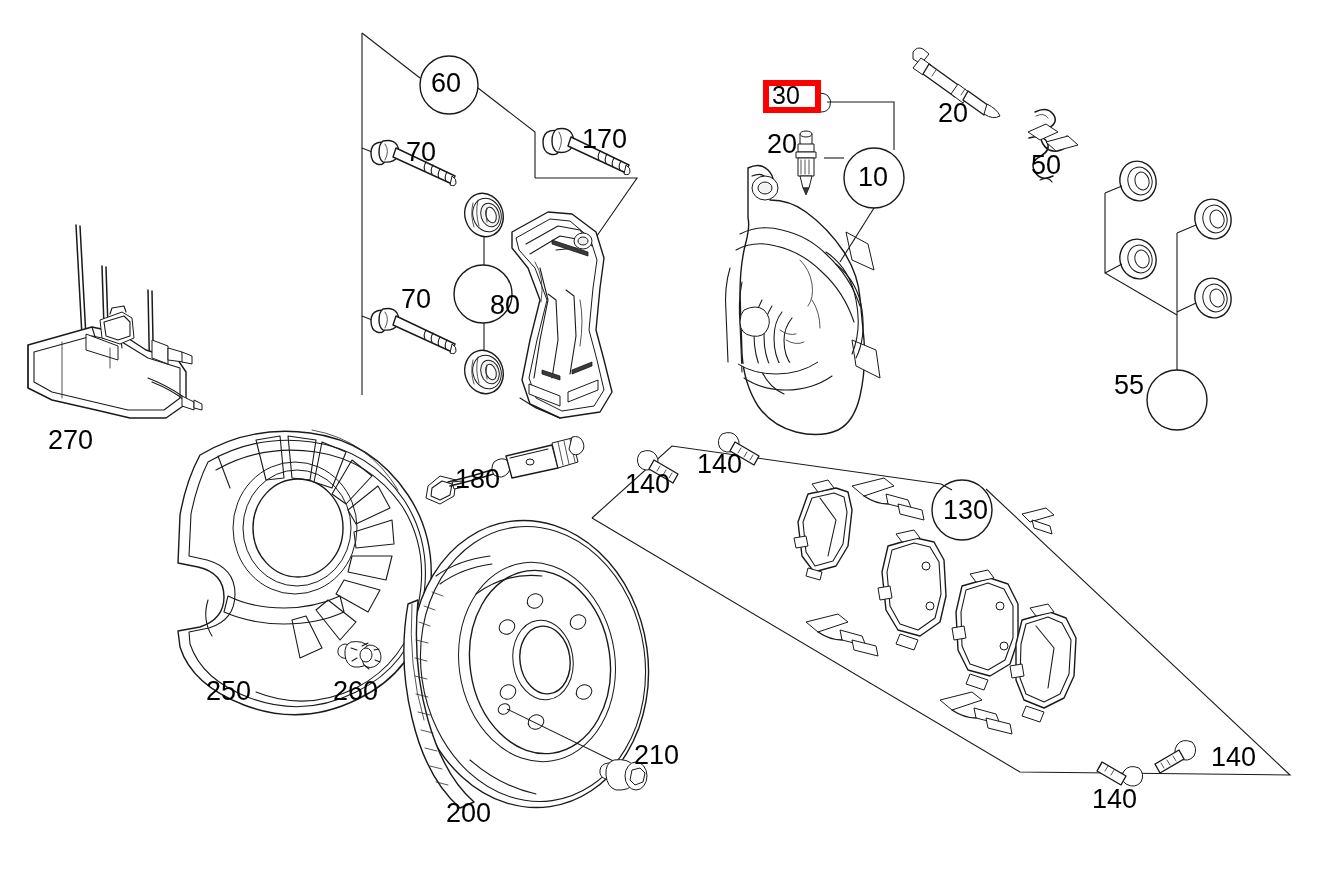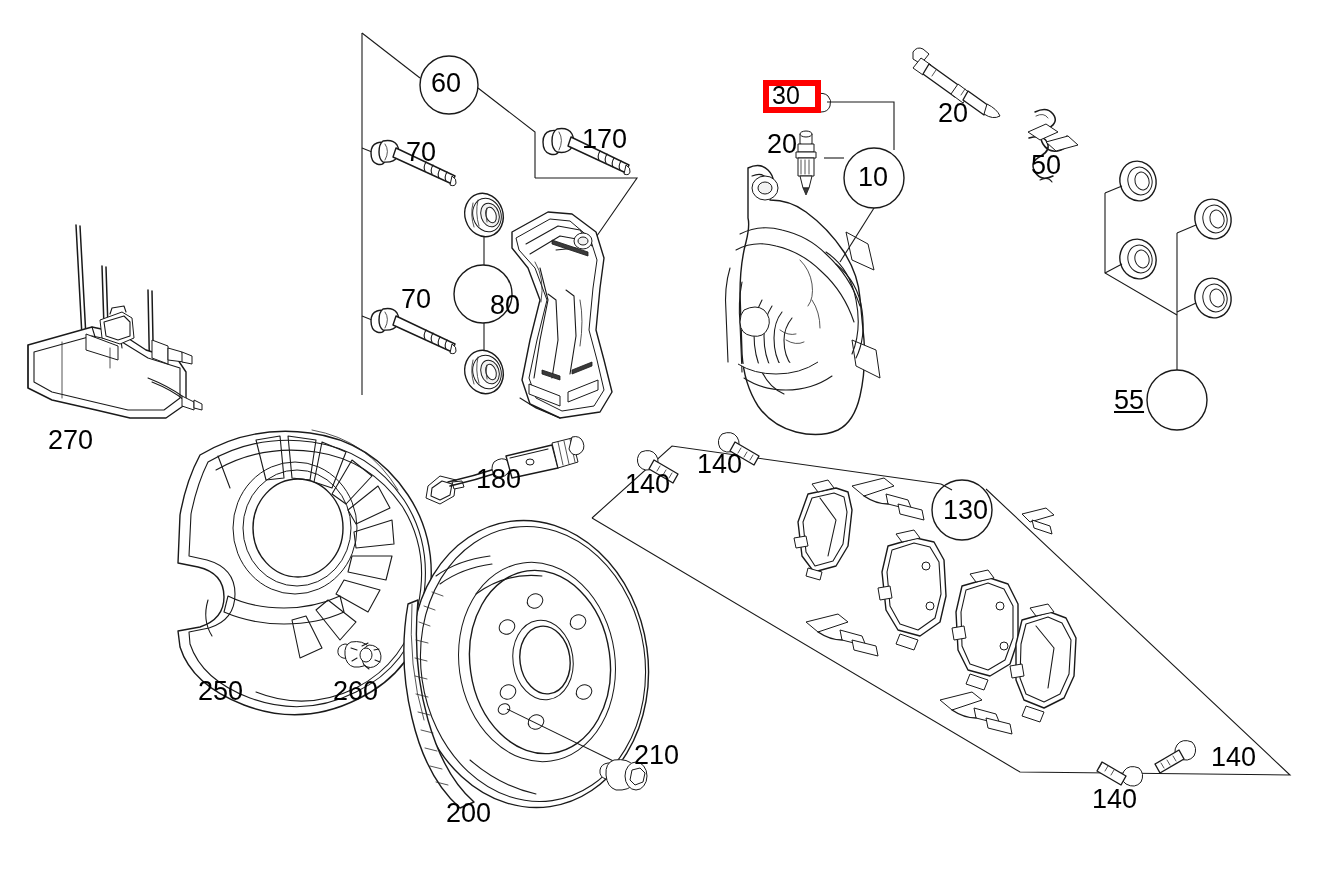--- a/index.html
+++ b/index.html
@@ -540,33 +540,33 @@
   <div class="callout-label" style="left:767px; top:131px;">20</div>
 
   <div class="callout-label" style="left:1003px; top:152px;margin-left:28px;">50</div>
 
   <div class="callout-label" style="left:858px; top:164px;">10</div>
 
   <div class="callout-label" style="left:401px; top:286px;">70</div>
 
   <div class="callout-label" style="left:467px; top:292px;margin-left:23px;">80</div>
 
-  <div class="callout-label" style="left:1114px; top:387px;text-decoration:underline;">55</div>
+  <div class="callout-label" style="left:1114px; top:372px;">55</div>
 
   <div class="callout-label" style="left:48px; top:427px;">270</div>
 
-  <div class="callout-label" style="left:476px; top:466px;">180</div>
+  <div class="callout-label" style="left:455px; top:466px;">180</div>
 
   <div class="callout-label" style="left:625px; top:471px;">140</div>
 
   <div class="callout-label" style="left:697px; top:451px;">140</div>
 
   <div class="callout-label" style="left:943px; top:497px;">130</div>
 
-  <div class="callout-label" style="left:198px; top:678px;">250</div>
+  <div class="callout-label" style="left:206px; top:678px;">250</div>
 
   <div class="callout-label" style="left:333px; top:678px;">260</div>
 
   <div class="callout-label" style="left:622px; top:742px;margin-left:12px;">210</div>
 
   <div class="callout-label" style="left:1211px; top:744px;">140</div>
 
   <div class="callout-label" style="left:1092px; top:786px;">140</div>
 
   <div class="callout-label" style="left:446px; top:800px;">200</div>

